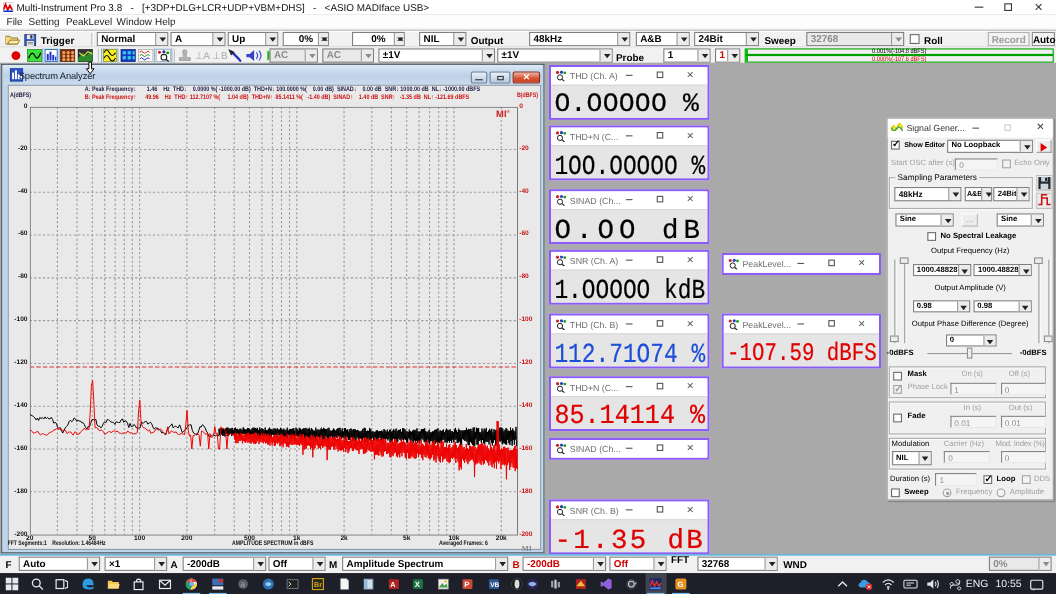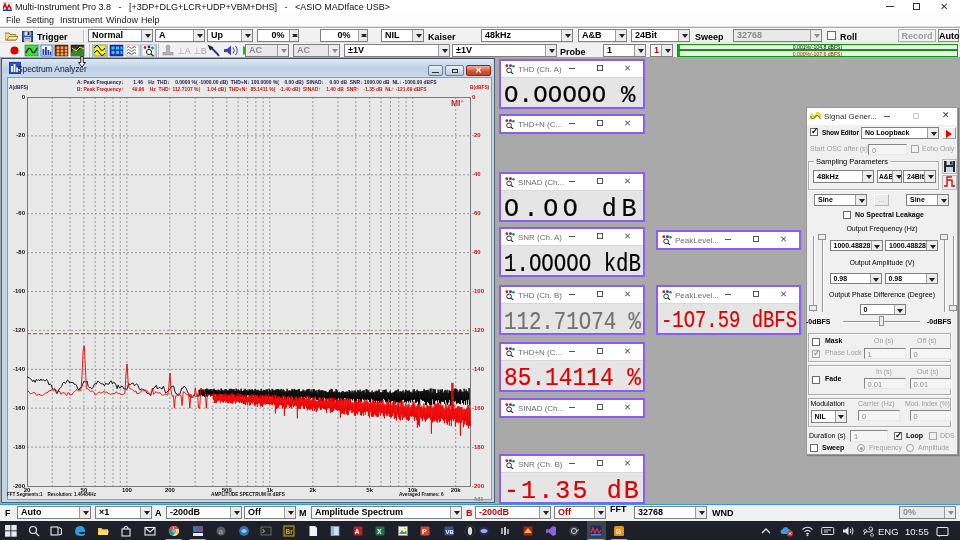--- a/index.html
+++ b/index.html
@@ -39,21 +39,21 @@
    <rect x="0" y="7.5" width="9" height="1.5" fill="#13c"></rect>
  </svg>
  <div class="abs" style="left:15px;top:2px;font:9px 'Liberation Sans';color:#111">Multi-Instrument Pro 3.8&nbsp;&nbsp;&nbsp;-&nbsp;&nbsp;&nbsp;[+3DP+DLG+LCR+UDP+VBM+DHS]&nbsp;&nbsp;&nbsp;-&nbsp;&nbsp;&nbsp;&lt;ASIO MADIface USB&gt;</div>
  <div class="abs" style="left:886px;top:6px;width:8px;height:1px;background:#333"></div>
  <div class="abs" style="left:913px;top:3px;width:7px;height:7px;border:1px solid #333"></div>
  <div class="abs" style="left:940px;top:1px;font:10px 'Liberation Sans';color:#333">✕</div>
 </div>
 <div class="abs" style="left:0;top:13px;width:960px;height:14px;background:#fdfdfd;border-bottom:1px solid #e3e3e3">
  <div class="abs" style="left:6px;top:2px;font:9px 'Liberation Sans';color:#222">File</div>
  <div class="abs" style="left:26px;top:2px;font:9px 'Liberation Sans';color:#222">Setting</div>
- <div class="abs" style="left:60px;top:2px;font:9px 'Liberation Sans';color:#222">Instrument</div>
+ <div class="abs" style="left:60px;top:2px;font:9px 'Liberation Sans';color:#222">PeakLevel</div>
  <div class="abs" style="left:106px;top:2px;font:9px 'Liberation Sans';color:#222">Window</div>
  <div class="abs" style="left:141px;top:2px;font:9px 'Liberation Sans';color:#222">Help</div>
 </div>
 
 <div class="abs" style="left:0;top:28px;width:960px;height:14px;background:#f1f1f1;border-top:1px solid #fff">
  <svg class="abs" style="left:5px;top:2px" width="13" height="10" viewBox="0 0 13 10">
   <path d="M0 9 L0 2 L4 2 L5 3.5 L11 3.5 L11 9 Z" fill="#f7d980" stroke="#8a6d1c" stroke-width="0.8"></path>
   <path d="M2 9 L4 5.5 L13 5.5 L11 9 Z" fill="#fdeaa9" stroke="#8a6d1c" stroke-width="0.8"></path>
  </svg>
  <svg class="abs" style="left:22px;top:1.5px" width="11" height="11" viewBox="0 0 11 11">
@@ -74,21 +74,21 @@
     <span style="position:absolute;right:0;top:0;bottom:0;width:9px;border-left:1px solid #9d9d9d;background:#ececec">
     <span style="position:absolute;left:1.5px;top:1px;border:3px solid transparent;border-bottom:3.5px solid #222"></span>
     <span style="position:absolute;left:1.5px;bottom:1px;border:3px solid transparent;border-top:3.5px solid #222"></span>
     </span></div>
 <div class="cb" style="left:320px;top:29px;width:48px;height:13px;line-height:11px;text-align:center;padding-left:0">0%
     <span style="position:absolute;right:0;top:0;bottom:0;width:9px;border-left:1px solid #9d9d9d;background:#ececec">
     <span style="position:absolute;left:1.5px;top:1px;border:3px solid transparent;border-bottom:3.5px solid #222"></span>
     <span style="position:absolute;left:1.5px;bottom:1px;border:3px solid transparent;border-top:3.5px solid #222"></span>
     </span></div>
 <div class="cb " style="left:381px;top:29px;width:43px;height:13px;line-height:11px;">NIL<i></i></div>
-<div class="lbl" style="left:428px;top:32px">Kaiser</div>
+<div class="lbl" style="left:428px;top:32px">Output</div>
 <div class="cb " style="left:481px;top:29px;width:92px;height:13px;line-height:11px;">48kHz<i></i></div>
 <div class="cb " style="left:578px;top:29px;width:49px;height:13px;line-height:11px;">A&amp;B<i></i></div>
 <div class="cb " style="left:631px;top:29px;width:59px;height:13px;line-height:11px;">24Bit<i></i></div>
 <div class="lbl" style="left:695px;top:32px">Sweep</div>
 <div class="cb dis" style="left:733px;top:29px;width:89px;height:13px;line-height:11px;">32768<i></i></div>
 <div class="chk" style="left:827px;top:31px"></div>
 <div class="lbl" style="left:840px;top:32px">Roll</div>
 <div class="abs" style="left:898px;top:29px;width:38px;height:13px;background:#f3f3f3;border:1px solid #b0b0b0;font:bold 9px 'Liberation Sans';color:#9b9b9b;text-align:center;line-height:12px">Record</div>
 <div class="abs" style="left:938px;top:29px;width:21px;height:13px;background:#f3f3f3;border:1px solid #8a8a8a;font:bold 9px 'Liberation Sans';color:#000;text-align:center;line-height:12px">Auto</div>
 <div class="abs" style="left:0;top:42px;width:960px;height:15px;background:#f1f1f1;border-top:1px solid #e0e0e0"></div>
@@ -300,20 +300,23 @@
         <circle cx="6" cy="1.8" r="1.6" fill="#2040c0"></circle>
         <circle cx="9.3" cy="2.4" r="1.4" fill="#10a010"></circle>
  <circle cx="4.5" cy="7" r="2.6" fill="none" stroke="#222" stroke-width="1"></circle>
  <line x1="6.5" y1="9" x2="9" y2="11" stroke="#222" stroke-width="1.2"></line>
       </svg>
       <span class="tx">THD+N (C...</span>
   <span class="mn" style="right:68px"></span>
       <span class="sq" style="right:40px"></span>
       <span class="xx" style="right:12px">✕</span>
     </div>
+ <div class="ct" style="color:#000">
+      <span style="font-size:25.0px;transform:scaleX(0.8303);transform-origin:0 50%">1OO.OOOOO&nbsp;%</span>
+    </div>
 </div>
 <div class="mw" style="left:499px;top:172px;width:146px">
  <div class="tt">
       <svg class="micon" width="11" height="11" viewBox="0 0 11 11">
  <circle cx="2" cy="2" r="1.6" fill="#d02020"></circle>
         <circle cx="6" cy="1.8" r="1.6" fill="#2040c0"></circle>
         <circle cx="9.3" cy="2.4" r="1.4" fill="#10a010"></circle>
  <circle cx="4.5" cy="7" r="2.6" fill="none" stroke="#222" stroke-width="1"></circle>
  <line x1="6.5" y1="9" x2="9" y2="11" stroke="#222" stroke-width="1.2"></line>
       </svg>
@@ -351,21 +354,21 @@
         <circle cx="6" cy="1.8" r="1.6" fill="#2040c0"></circle>
         <circle cx="9.3" cy="2.4" r="1.4" fill="#10a010"></circle>
  <circle cx="4.5" cy="7" r="2.6" fill="none" stroke="#222" stroke-width="1"></circle>
  <line x1="6.5" y1="9" x2="9" y2="11" stroke="#222" stroke-width="1.2"></line>
       </svg>
       <span class="tx">THD (Ch. B)</span>
   <span class="mn" style="right:68px"></span>
       <span class="sq" style="right:40px"></span>
       <span class="xx" style="right:12px">✕</span>
     </div>
- <div class="ct" style="color:#737373">
+ <div class="ct" style="color:#1d4ed8">
       <span style="font-size:25.0px;transform:scaleX(0.8303);transform-origin:0 50%">112.71O74&nbsp;%</span>
     </div>
 </div>
 <div class="mw" style="left:499px;top:341.5px;width:146px">
  <div class="tt">
       <svg class="micon" width="11" height="11" viewBox="0 0 11 11">
  <circle cx="2" cy="2" r="1.6" fill="#d02020"></circle>
         <circle cx="6" cy="1.8" r="1.6" fill="#2040c0"></circle>
         <circle cx="9.3" cy="2.4" r="1.4" fill="#10a010"></circle>
  <circle cx="4.5" cy="7" r="2.6" fill="none" stroke="#222" stroke-width="1"></circle>

